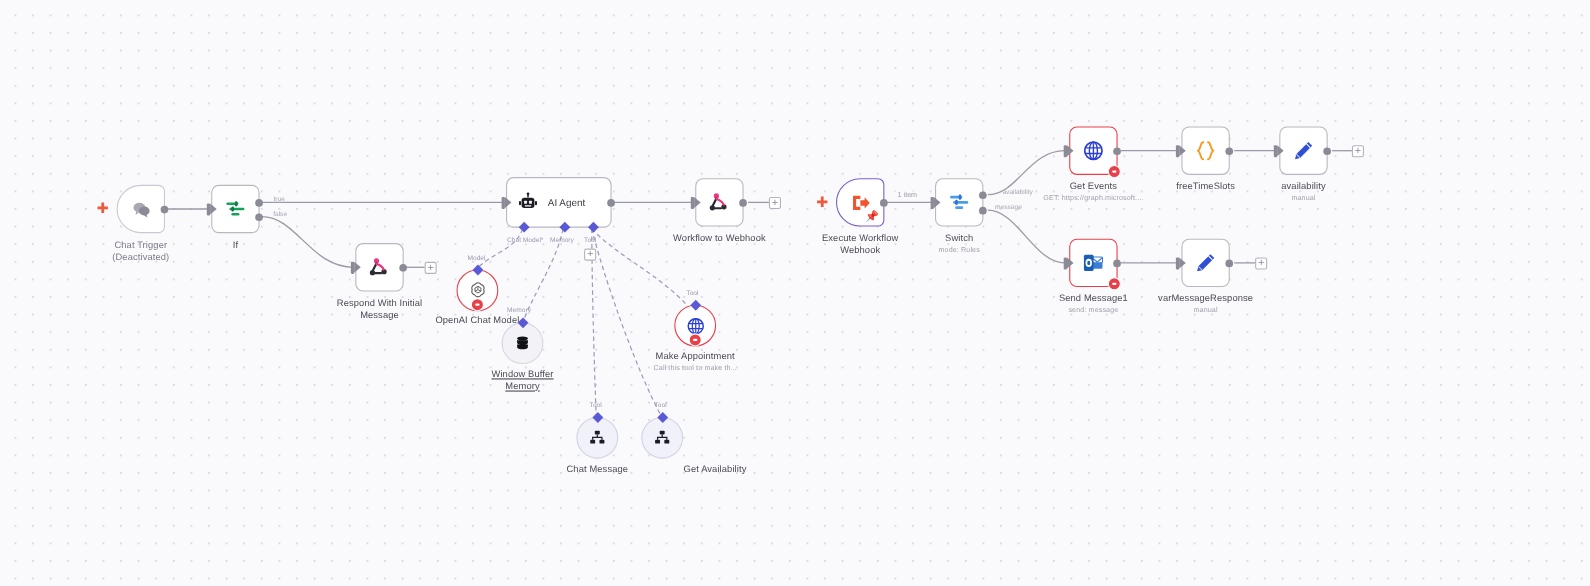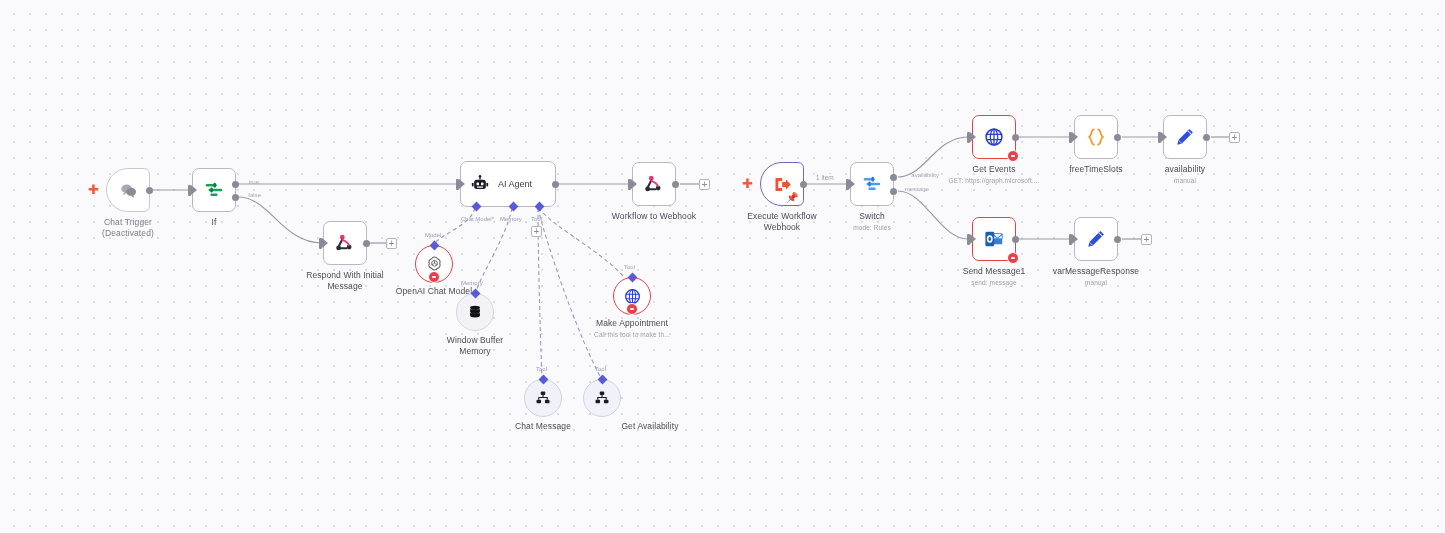--- a/index.html
+++ b/index.html
@@ -349,21 +349,21 @@
       <svg class="ic" width="18" height="18" viewBox="0 0 24 24">
         <ellipse cx="12" cy="6.4" rx="6.6" ry="2.6" fill="#111118"></ellipse>
         <rect x="5.4" y="8.4" width="13.2" height="2.6" fill="#111118"></rect>
         <ellipse cx="12" cy="11.6" rx="6.6" ry="2.6" fill="#111118"></ellipse>
         <rect x="5.4" y="13.6" width="13.2" height="2.6" fill="#111118"></rect>
         <ellipse cx="12" cy="16.8" rx="6.6" ry="2.6" fill="#111118"></ellipse>
       </svg>
     </span>
     <div class="diamond" style="left:50%; margin-left:-3.5px; top:-4px;"></div>
     <span class="sub-label" style="left:4px; top:-14px;">Memory</span>
-    <div class="node-title two" style="top:calc(100% + 5px);">
+    <div class="node-title two" style="top:calc(100% + 5px);text-decoration:underline;">
       <span>Window Buffer</span><br><span>Memory</span>
     </div>
   </div>
 
   <div class="cnode err" style="left:613px; top:277px;">
     <span>
       <svg class="ic" width="19" height="19" viewBox="0 0 24 24">
         <circle cx="12" cy="12" r="8.6" fill="none" stroke="#2a3fd4" stroke-width="1.7"></circle>
         <ellipse cx="12" cy="12" rx="4" ry="8.6" fill="none" stroke="#2a3fd4" stroke-width="1.4"></ellipse>
         <path d="M3.6 9.2 H20.4 M3.6 14.8 H20.4 M12 3.4 V20.6" stroke="#2a3fd4" stroke-width="1.4"></path>

